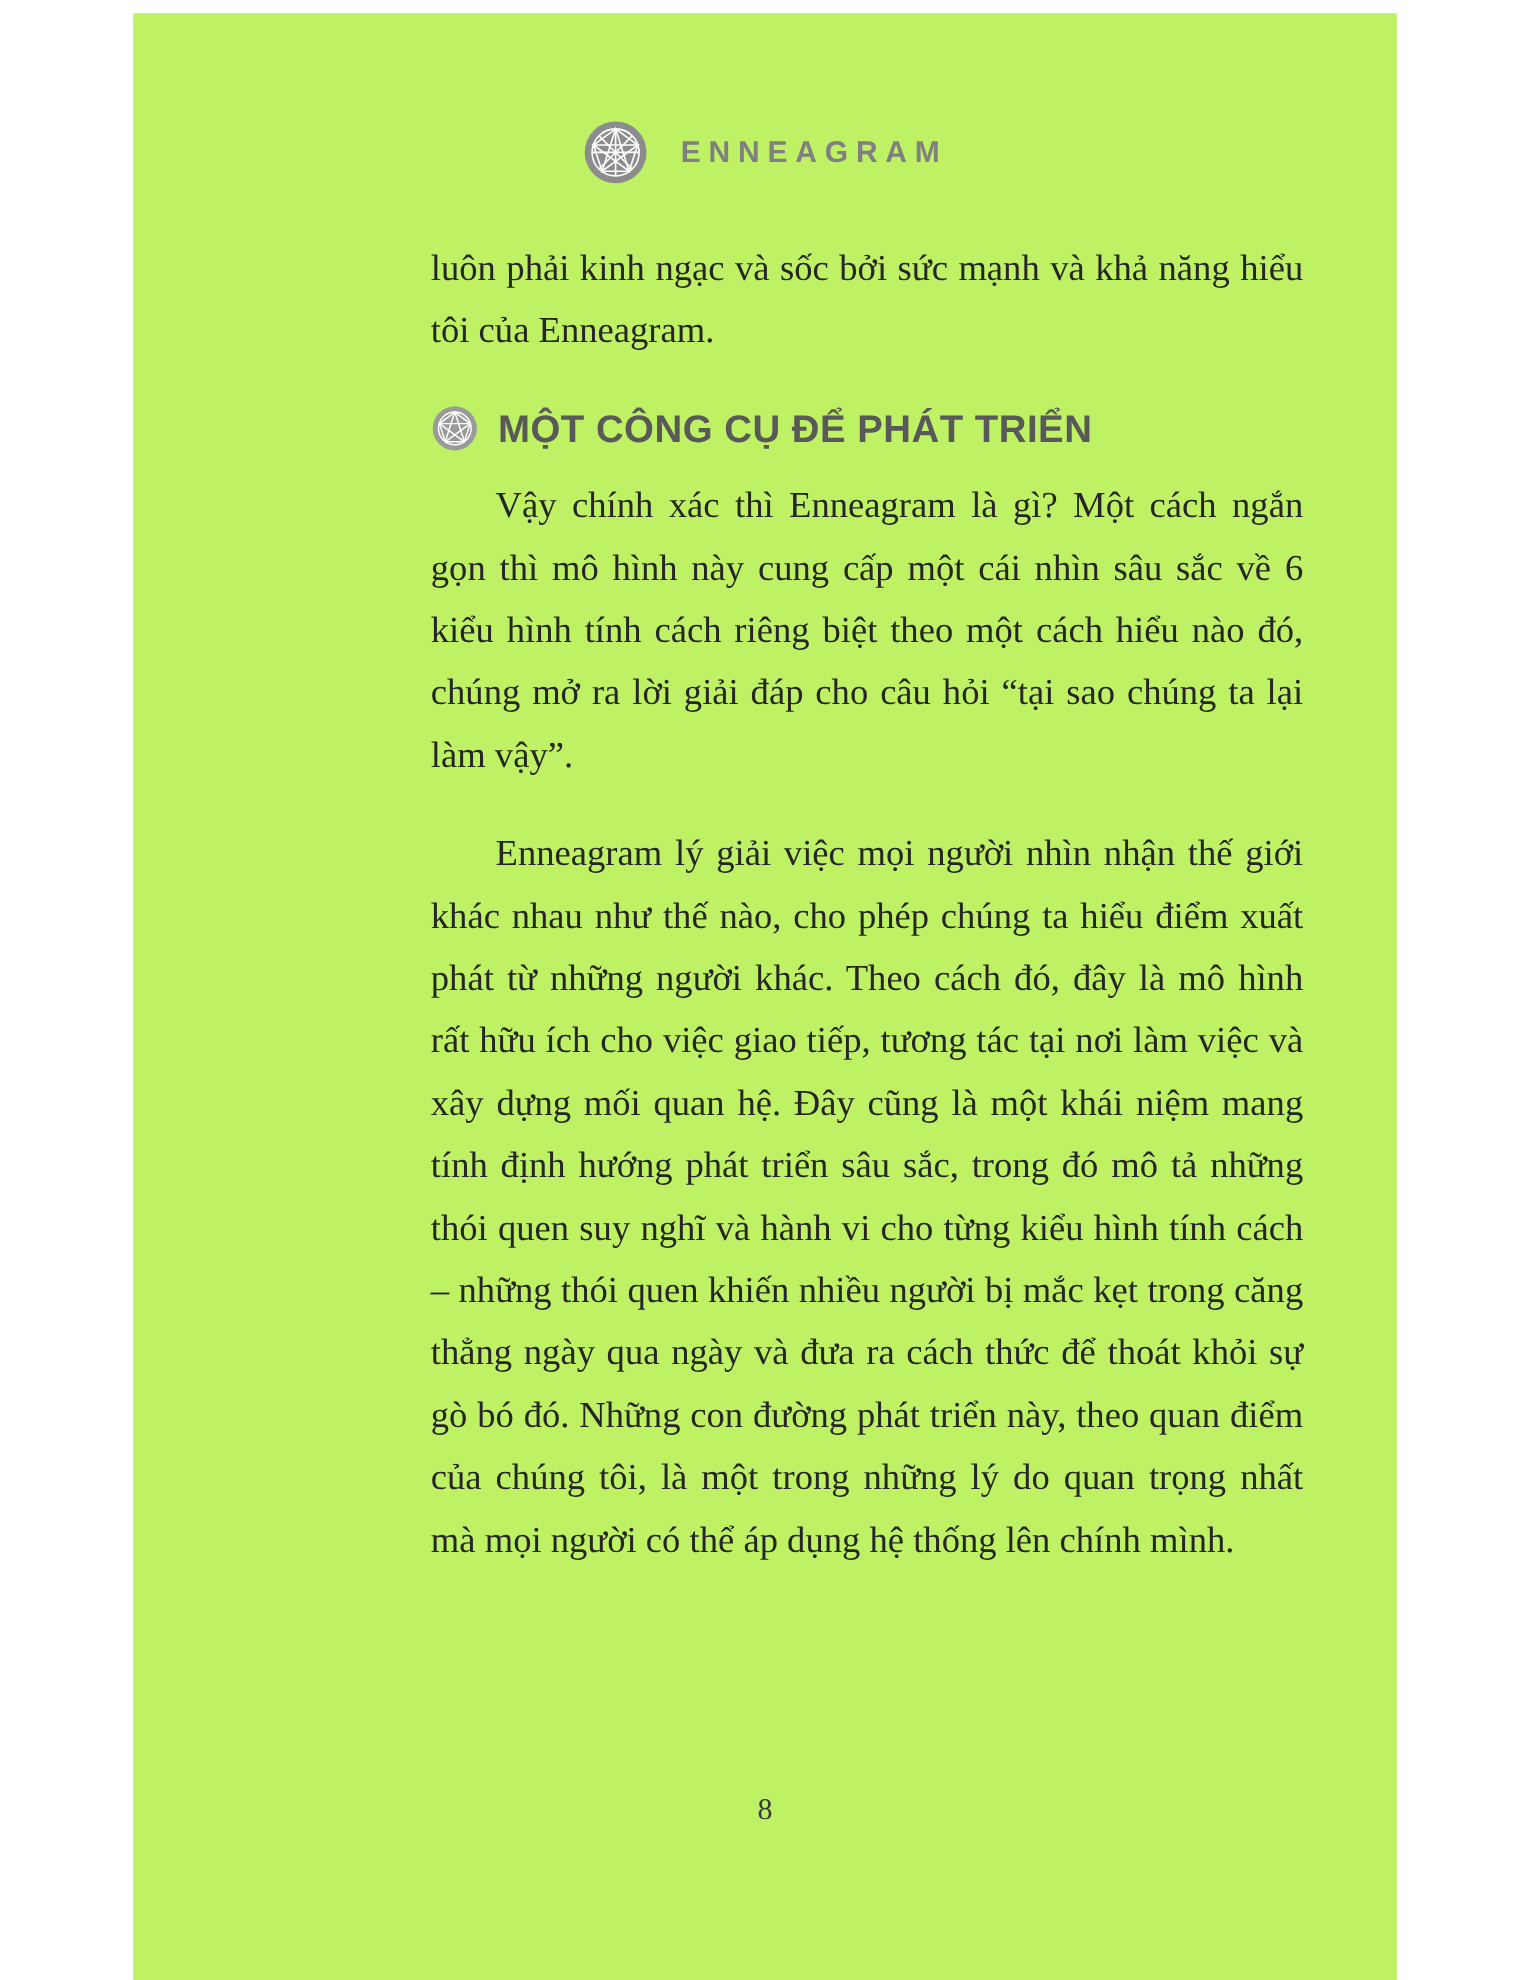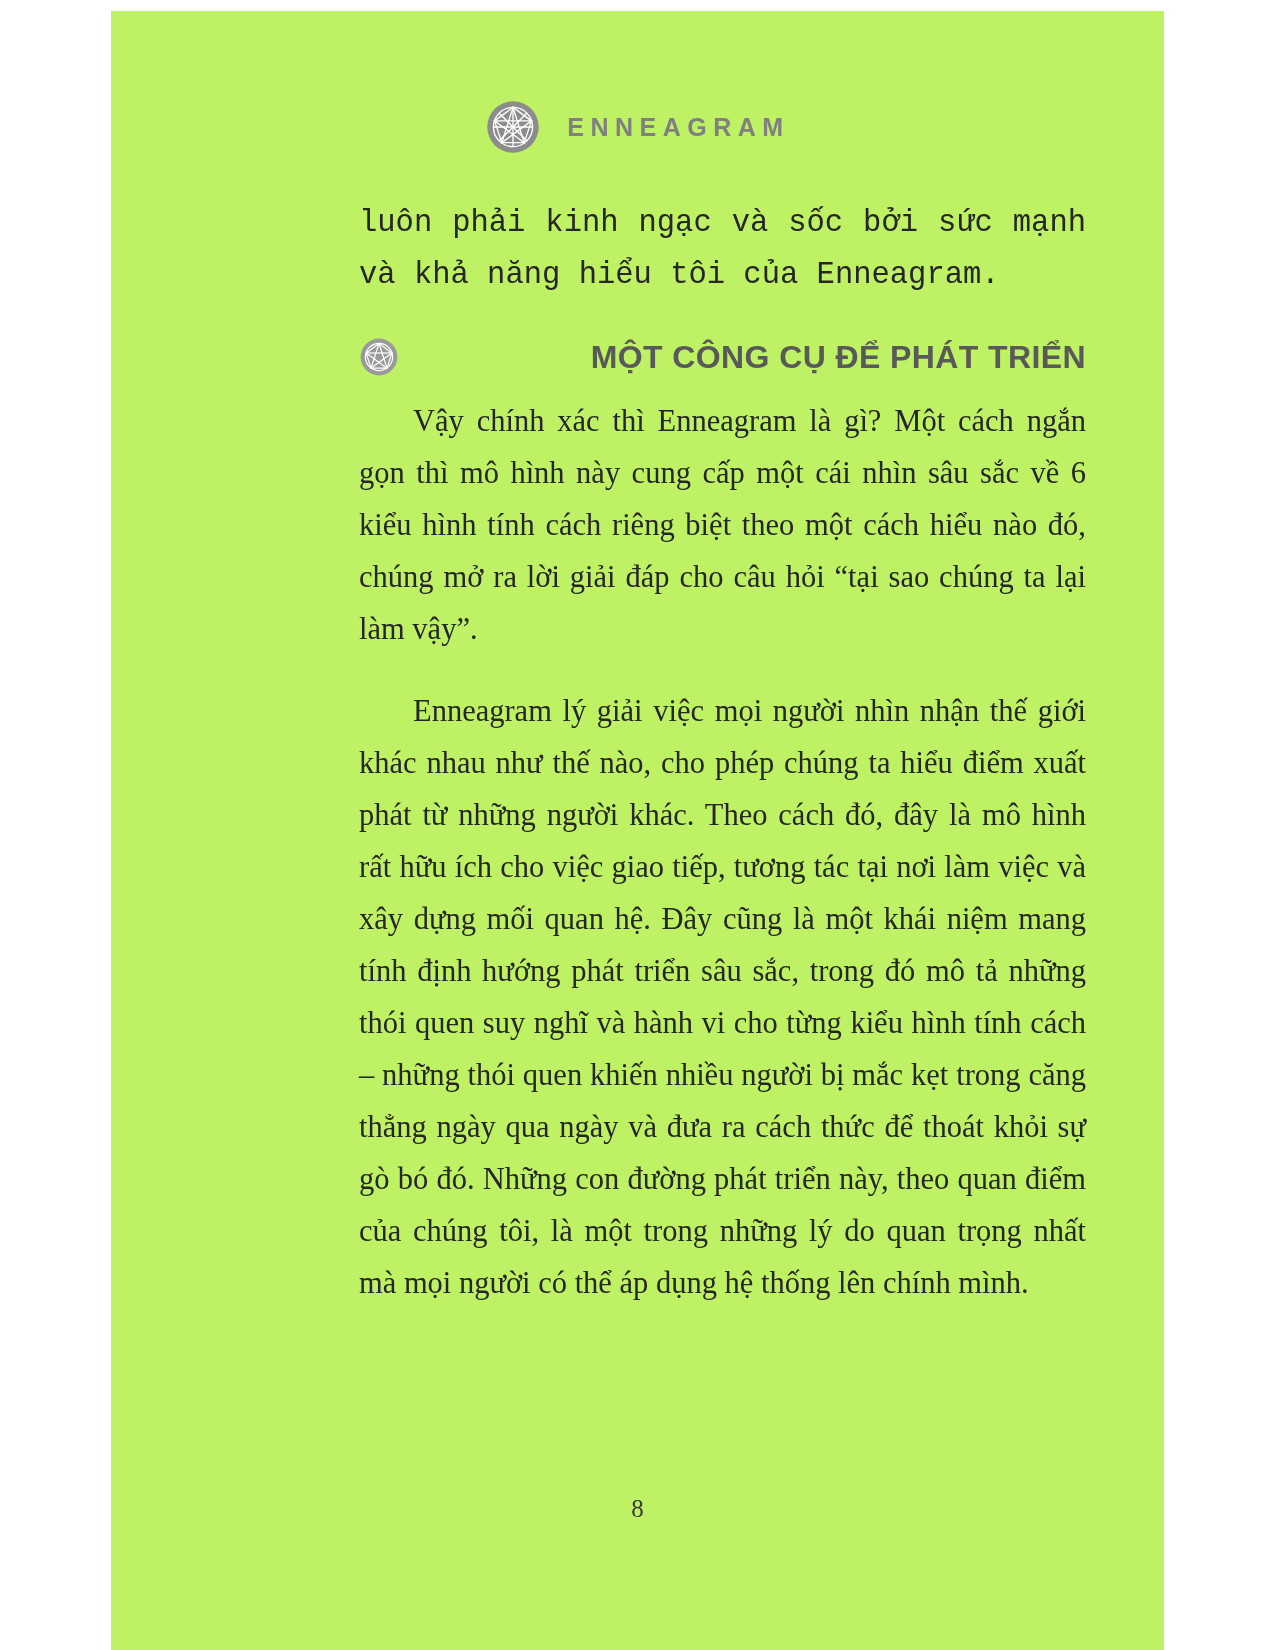--- a/index.html
+++ b/index.html
@@ -59,33 +59,31 @@
     text-align: justify;
     text-justify: inter-word;
     color: #262626;
     hyphens: none;
   }
   p.body-text.indent {
     text-indent: 54px;
   }
   p.gap-after {
     margin-bottom: 30px;
-    font-family: Liberation Mono, monospace;
   }
   p.para-spaced {
     margin-top: 30px;
   }
 
   
   .section-heading {
     display: flex;
     align-items: center;
     gap: 16px;
     margin: 36px 0 18px 0;
-    justify-content: space-between;
   }
   .heading-mark {
     width: 40px;
     height: 40px;
     flex: 0 0 auto;
     display: block;
   }
   .heading-text {
     font-family: "Liberation Sans", sans-serif;
     font-weight: bold;

